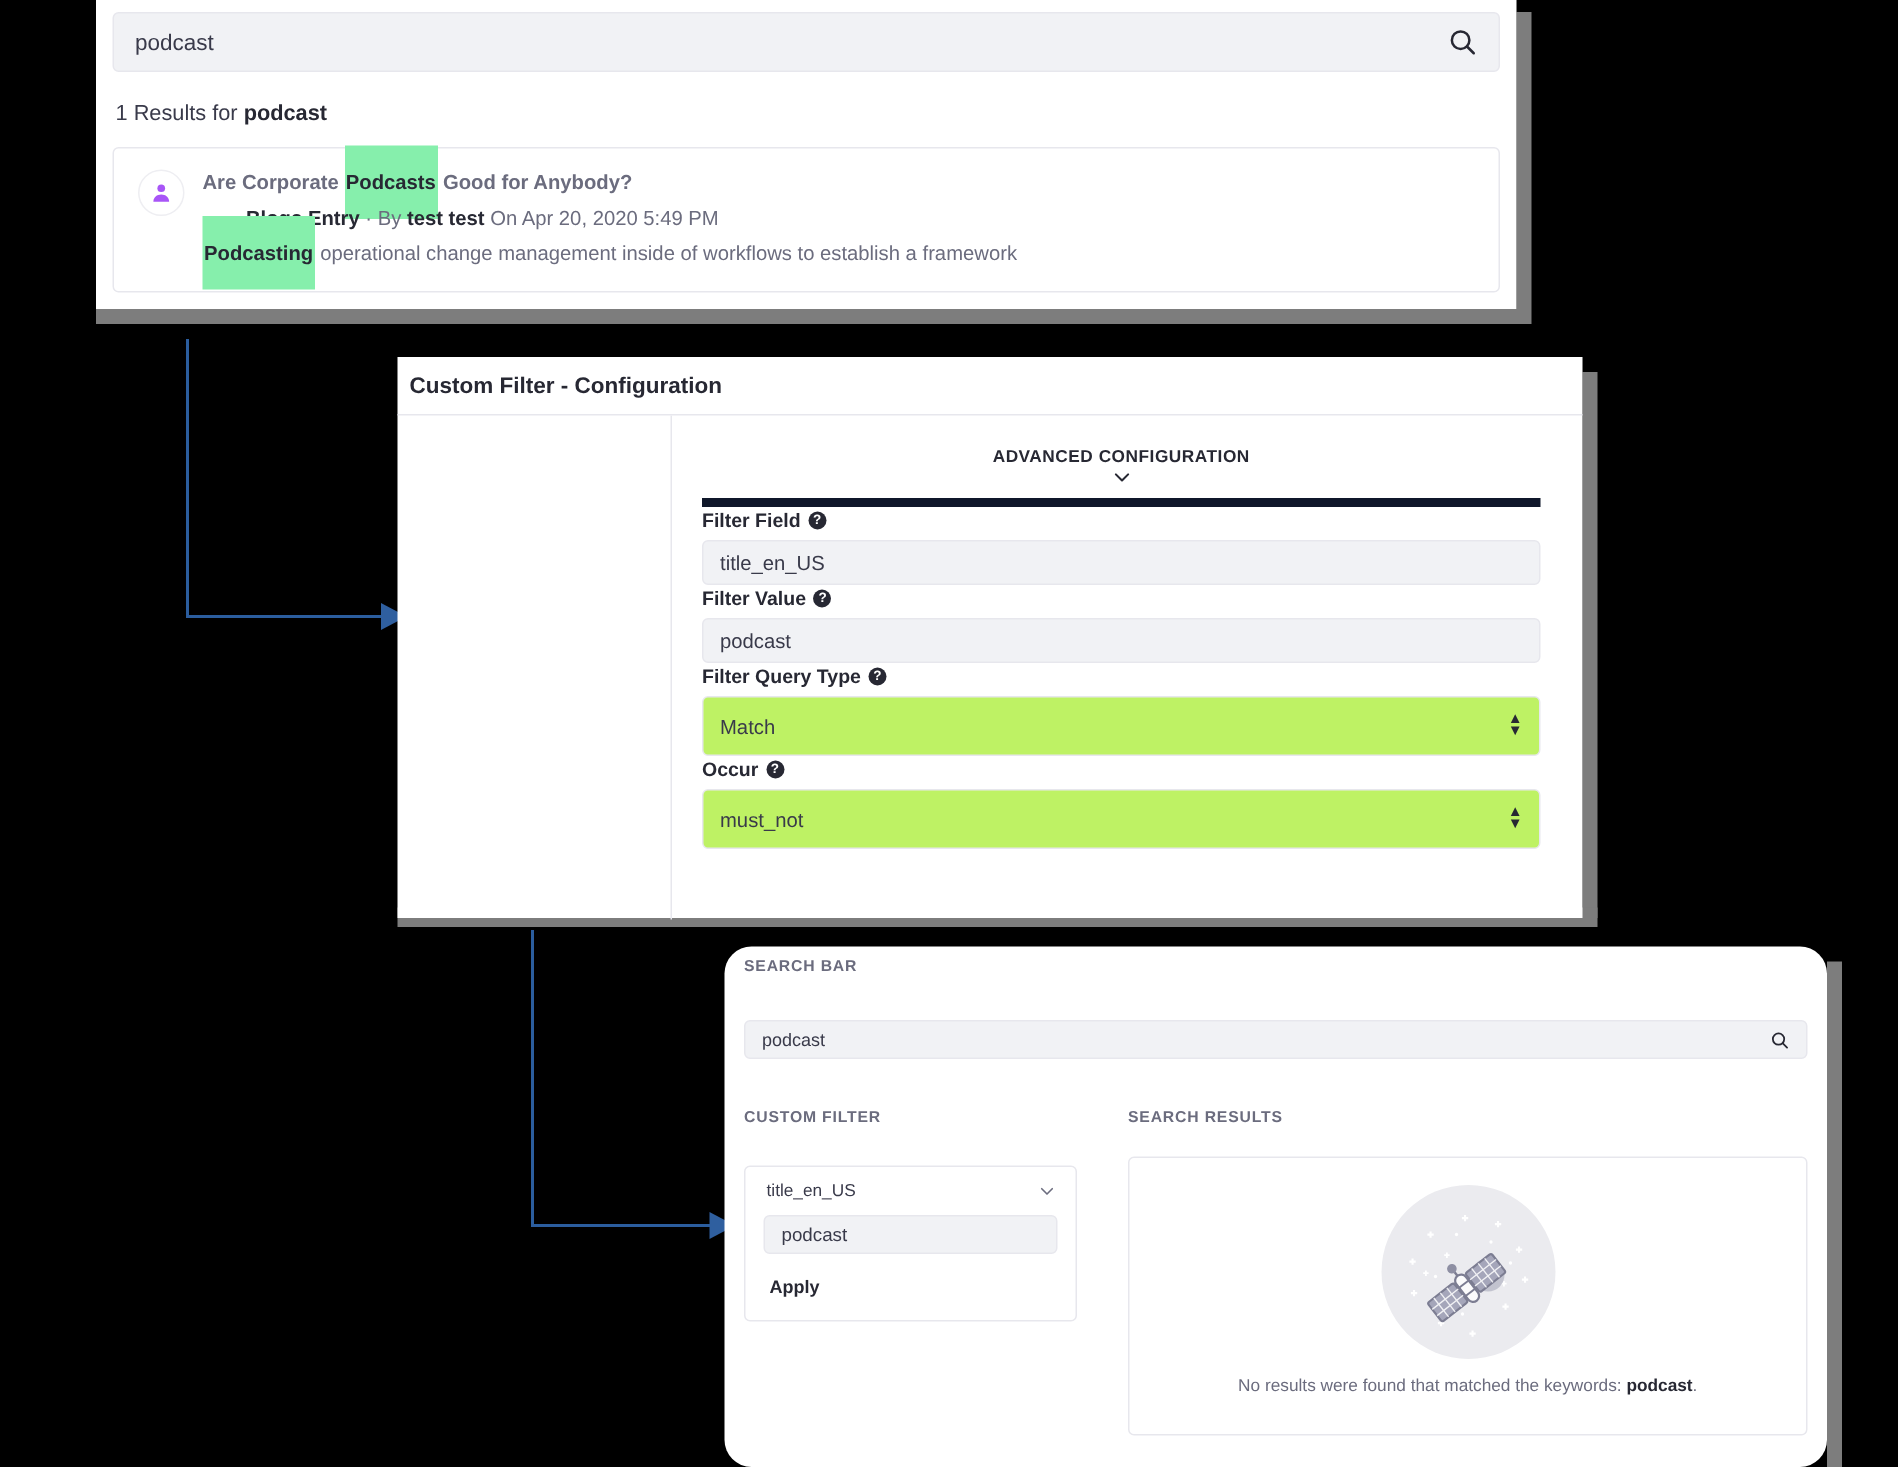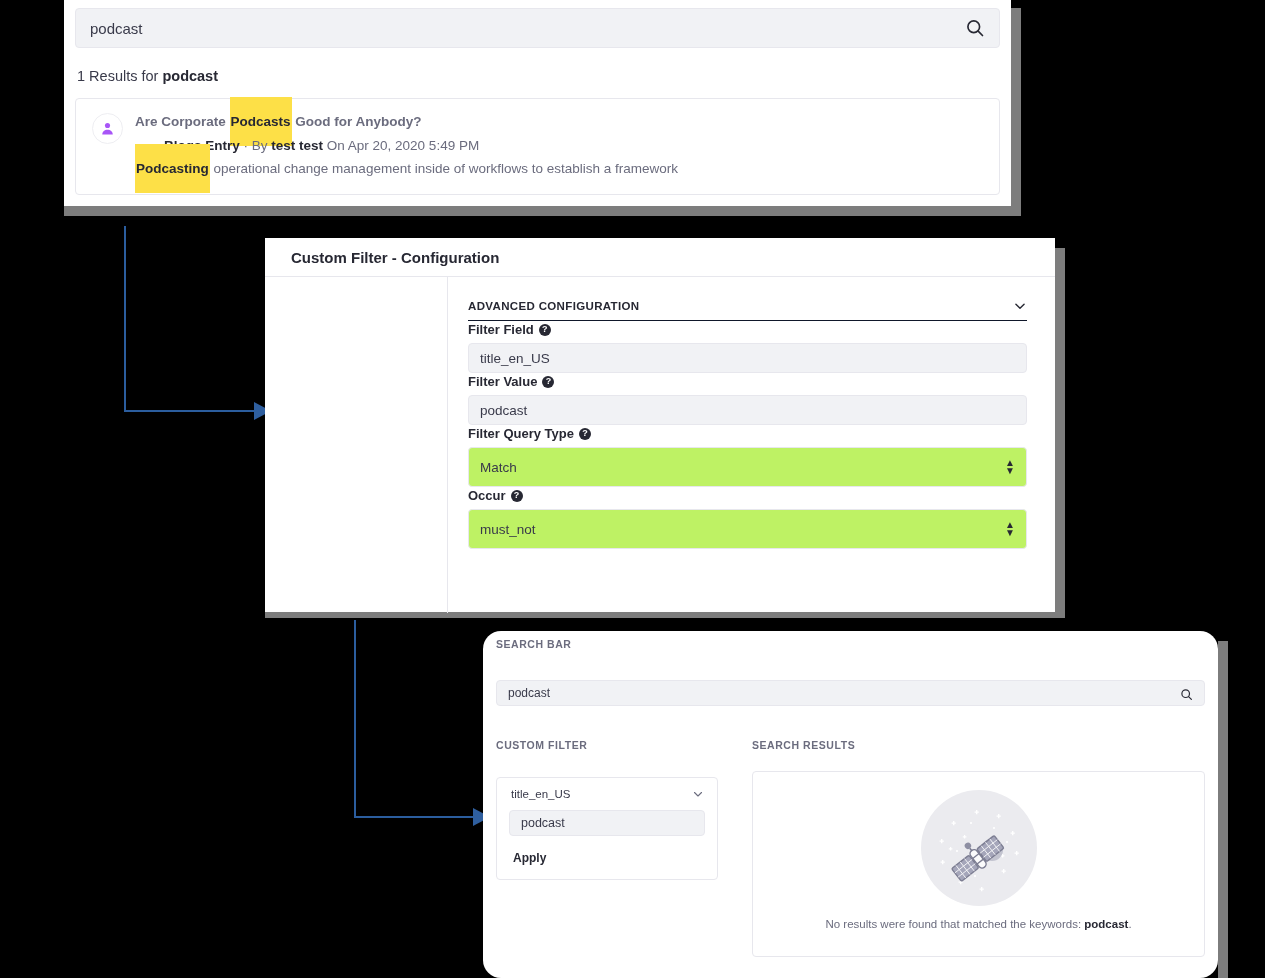--- a/index.html
+++ b/index.html
@@ -117,38 +117,38 @@
     line-height: 1.45;
     margin-left: 29px;
   }
   .result-meta b { color: #272833; font-weight: 700; }
   .result-snippet {
     font-size: 13.5px;
     color: #6b6c7e;
     line-height: 1.45;
   }
   mark.hl {
-    background: #fde047;
+    background: #86efac;
     color: inherit;
     padding: 17px 1px;
   }
   mark.hl.bold { font-weight: 700; color: #272833; }
 
   
   #panel-filter-config {
     left: 265px;
     top: 238px;
     width: 790px;
     height: 374px;
   }
   .p2-header {
     height: 38px;
     display: flex;
     align-items: center;
-    padding: 0 0 0 26px;
+    padding: 0 0 0 8px;
     border-bottom: 1px solid #e7e7ed;
   }
   .p2-title {
     font-size: 15px;
     font-weight: 700;
     color: #272833;
   }
   .p2-body {
     display: flex;
     height: 336px;
@@ -160,22 +160,23 @@
   }
   .p2-right {
     flex: 1;
     padding: 22px 28px 0 20px;
     overflow: hidden;
   }
   .adv-config-head {
     display: flex;
     align-items: center;
     justify-content: space-between;
-    border-bottom: 1px solid #0f172a;
+    border-bottom: 6px solid #0f172a;
     padding-bottom: 7px;
+    flex-direction: column;
   }
   .adv-config-label {
     font-size: 11.5px;
     font-weight: 700;
     letter-spacing: .35px;
     color: #272833;
   }
   .chev { width: 14px; height: 14px; color: #272833; }
 
   .field-group { margin-top: 1px; }

